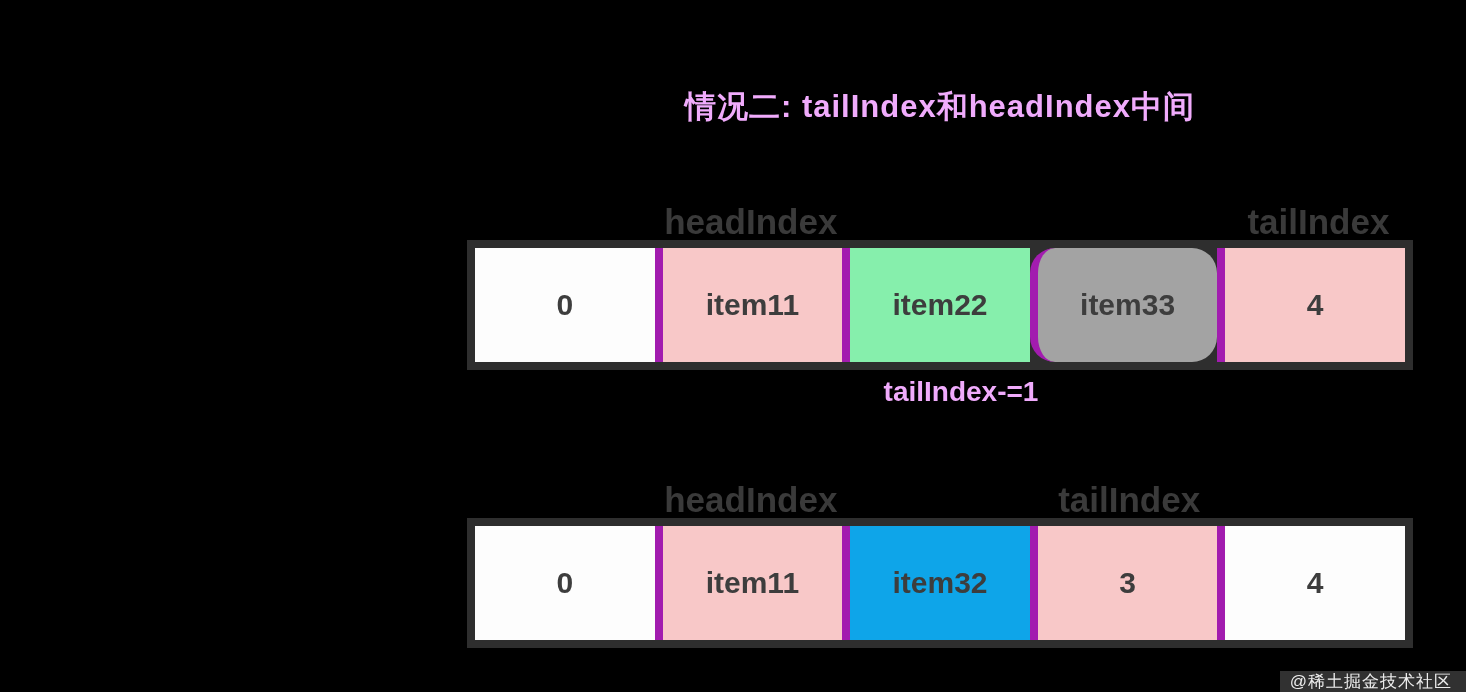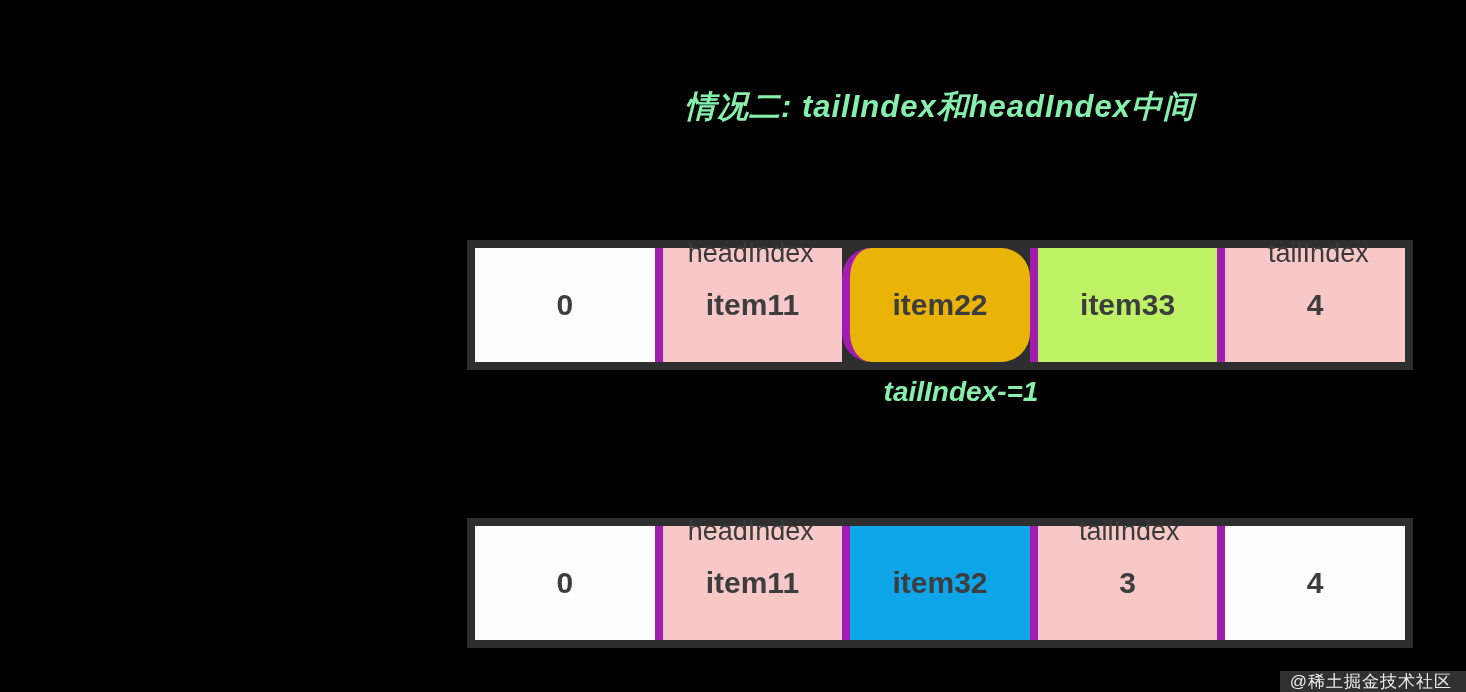--- a/index.html
+++ b/index.html
@@ -4,36 +4,36 @@
 <style>
   html,body{margin:0;padding:0;}
   body{
     width:1466px;height:692px;
     background:#000;
     position:relative;
     overflow:hidden;
     font-family:"Liberation Sans","DejaVu Sans",sans-serif;
   }
   .stage{position:absolute;inset:0;}
-  .dim-text{color:#86efac;font-weight:bold;font-style:italic;}
+  .dim-text{color:#f0abfc;font-weight:bold;}
   .diagram-title{
     position:absolute;left:467px;top:86px;width:946px;
     text-align:center;font-size:31px;letter-spacing:1px;
   }
   .left-note{
     position:absolute;left:40px;top:392px;width:335px;
     text-align:center;font-size:26px;line-height:41px;
   }
   .array-wrap{position:absolute;left:467px;width:946px;}
   .array-wrap.top{top:240px;}
   .array-wrap.bottom{top:518px;}
   .index-labels{position:absolute;left:0;top:-38px;width:100%;height:34px;}
   .index-label{
     position:absolute;transform:translateX(-50%);
-    font-size:27px;font-weight:normal;color:#3a3a3a;white-space:nowrap;margin-top:36px;
+    font-size:35px;font-weight:bold;color:#3a3a3a;white-space:nowrap;
   }
   .array-box{
     box-sizing:border-box;width:946px;height:130px;
     border:8px solid #2e2e2e;
     display:flex;background:#2e2e2e;
   }
   .cell{
     flex:1;display:flex;align-items:center;justify-content:center;
     font-size:30px;font-weight:bold;color:#3d3d3d;
     border-left:8px solid #a21caf;
@@ -62,22 +62,22 @@
   </div>
 
   <div class="array-wrap top">
     <div class="index-labels">
         <div class="index-label" style="left: 30%;">headIndex</div>
         <div class="index-label" style="left: 90%;">tailIndex</div>
       </div>
     <div class="array-box">
         <div class="cell" style="background: rgb(253, 253, 253);">0</div>
         <div class="cell" style="background: rgb(248, 200, 200);">item11</div>
-        <div class="cell" style="background: #eab308; border-radius: 29px;">item22</div>
-        <div class="cell" style="background: #bef264;">item33</div>
+        <div class="cell" style="background: #86efac;">item22</div>
+        <div class="cell" style="background: #a3a3a3; border-radius: 25px;">item33</div>
         <div class="cell" style="background: rgb(248, 200, 200);">4</div>
       </div>
   </div>
 
   <div class="middle-note dim-text">tailIndex-=1</div>
 
   <div class="array-wrap bottom">
     <div class="index-labels">
         <div class="index-label" style="left: 30%;">headIndex</div>
         <div class="index-label" style="left: 70%;">tailIndex</div>

